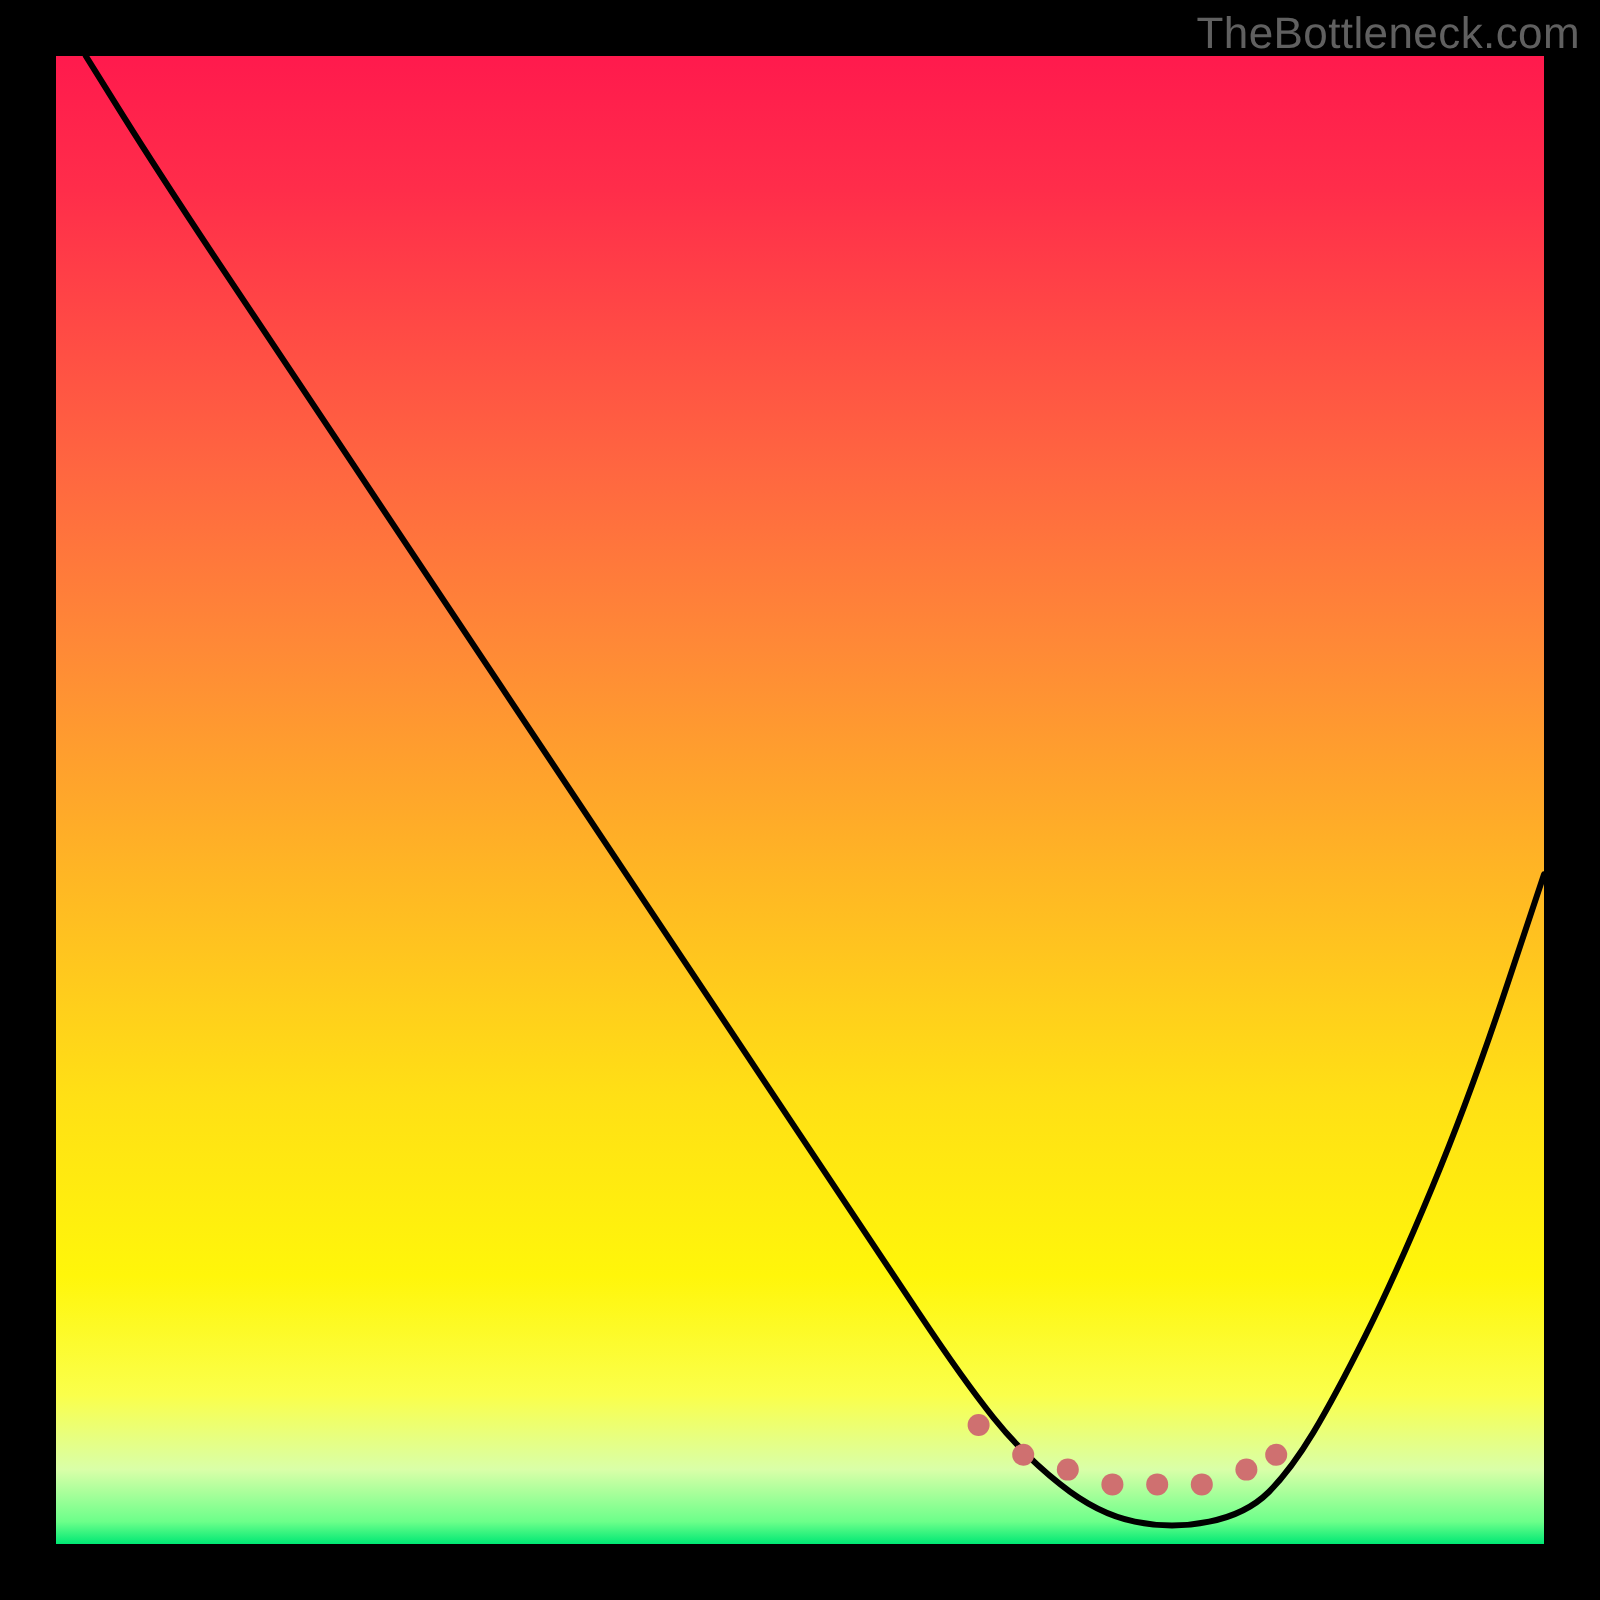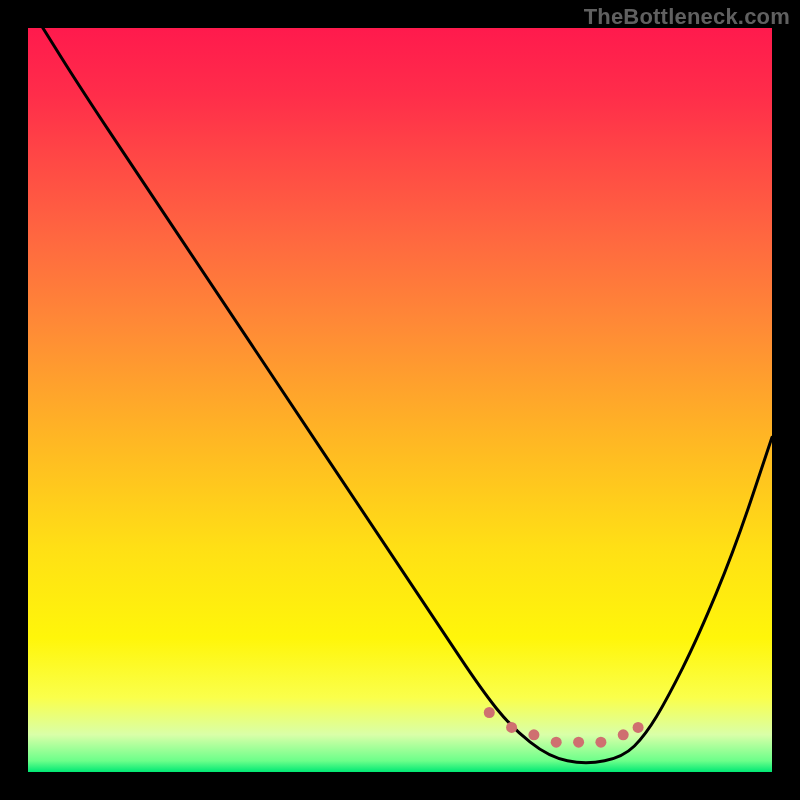--- a/index.html
+++ b/index.html
@@ -15,21 +15,21 @@
     width: 800px;
     height: 800px;
     background: #000;
   }
   .watermark {
     position: absolute;
     top: 4px;
     right: 10px;
     font-family: Arial, Helvetica, sans-serif;
     font-size: 22px;
-    font-weight: bold;
+    font-weight: normal;
     color: #606060;
     letter-spacing: 0.2px;
     z-index: 5;
   }
   .plot {
     position: absolute;
     left: 28px;
     top: 28px;
     width: 744px;
     height: 744px;

